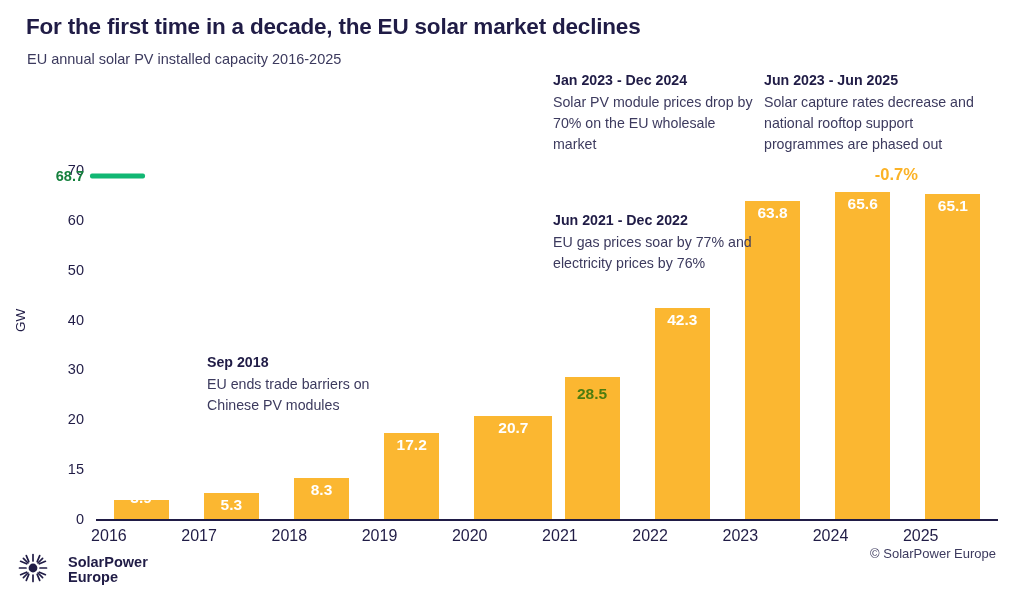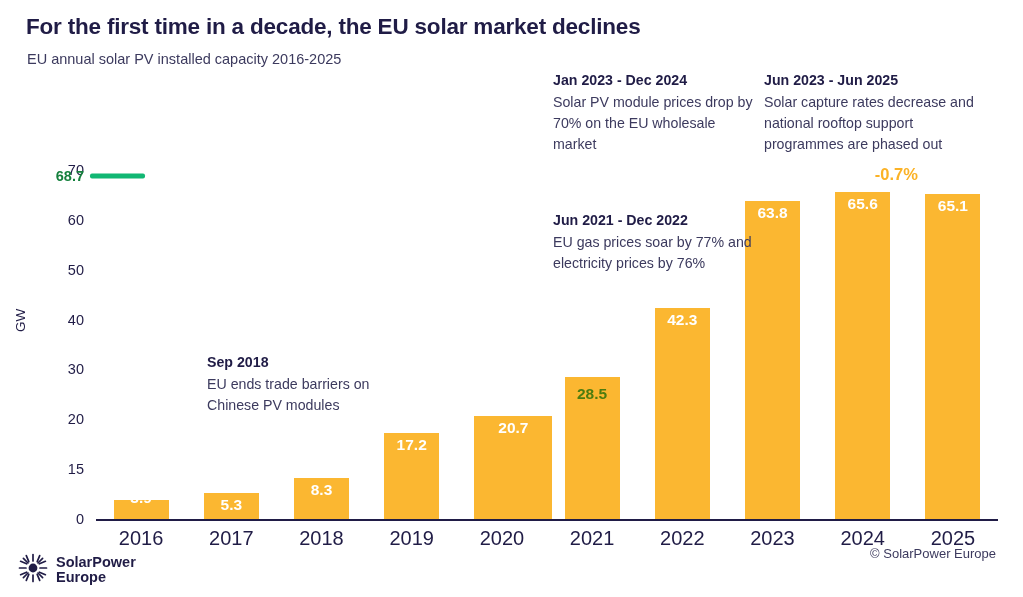--- a/index.html
+++ b/index.html
@@ -147,41 +147,40 @@
     text-align: center;
     font-size: 15.5px;
     font-weight: bold;
     color: #ffffff;
     white-space: nowrap;
   }
   .x-tick {
     position: absolute;
     top: 527px;
     width: 100px;
-    text-align: center;
-    font-size: 20px;
+    font-size: 16px;
     color: #201c46;
   }
 
   #change-label {
     position: absolute;
     font-size: 16.5px;
     font-weight: bold;
     color: #fbb226;
     white-space: nowrap;
   }
 
   
   #footer-logo {
     position: absolute;
     left: 18px;
     top: 553px;
     display: flex;
     align-items: center;
-    gap: 8px;
+    gap: 20px;
   }
   #footer-logo-text {
     font-size: 14.5px;
     font-weight: bold;
     line-height: 15px;
     color: #201c46;
     white-space: pre-line;
   }
   #footer-copyright {
     position: absolute;

